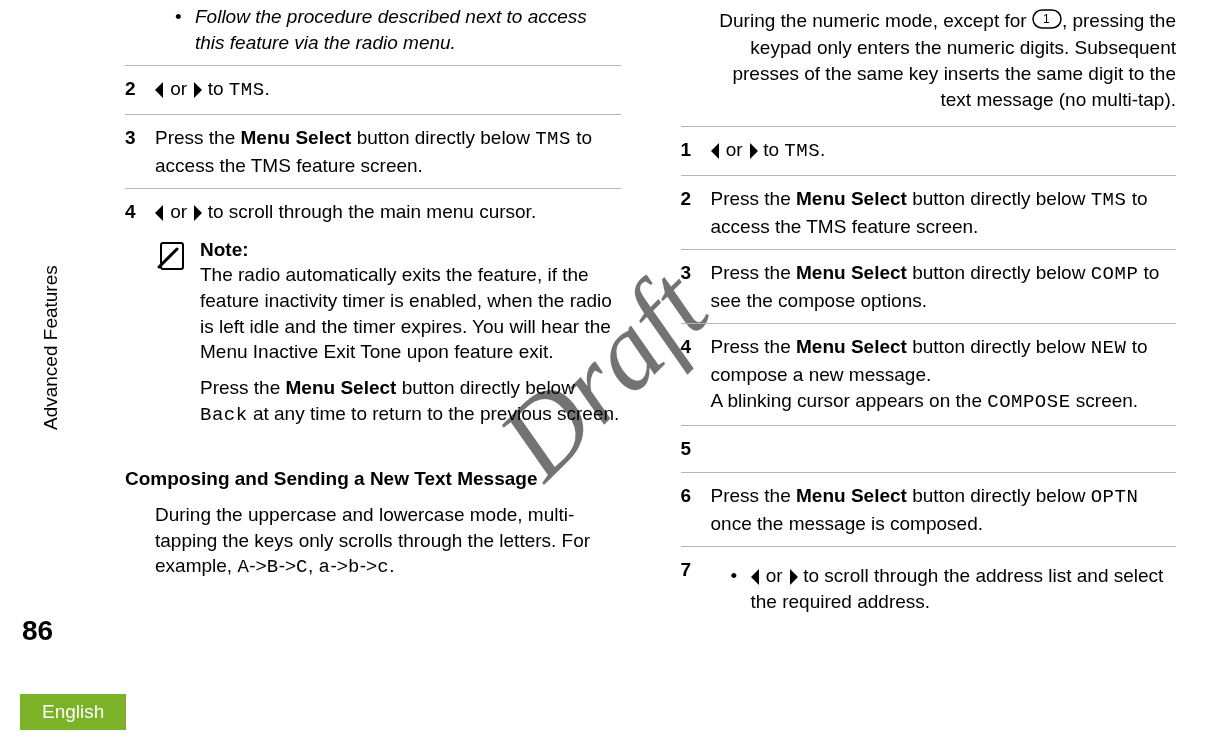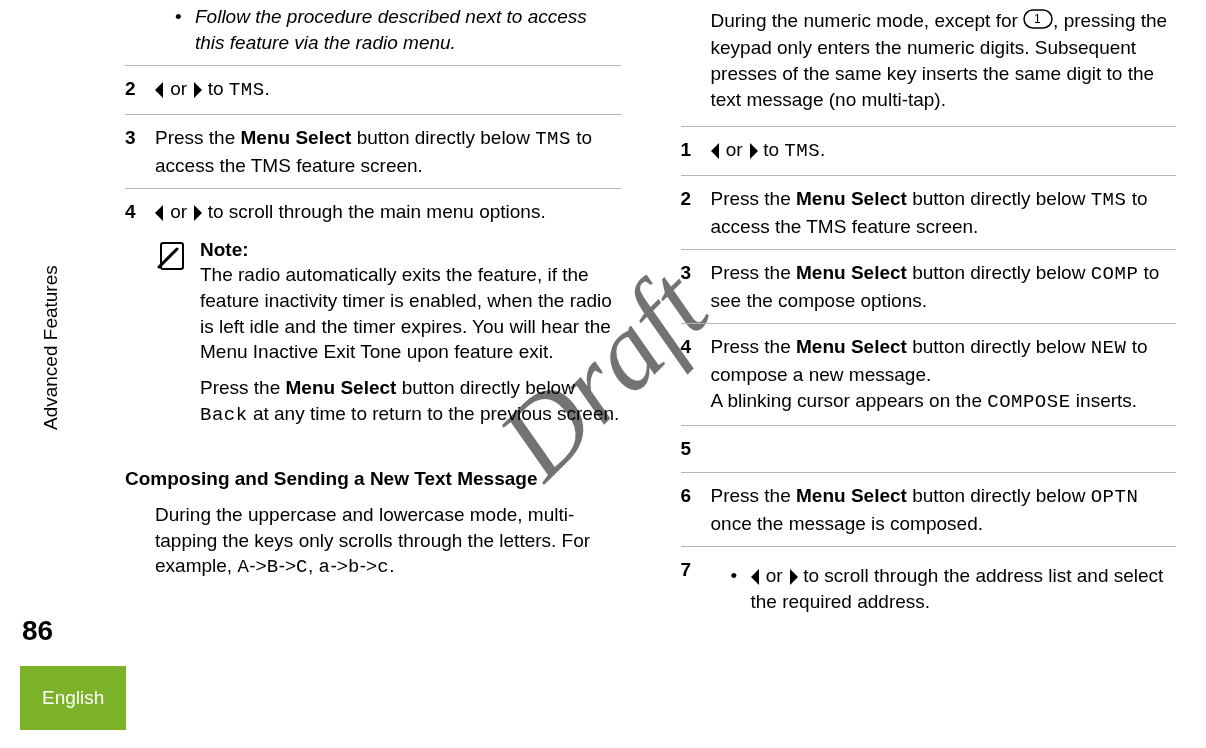--- a/index.html
+++ b/index.html
@@ -72,21 +72,21 @@
     padding-top:2px;
   }
   .note-body{flex:1;}
   .note-body p{margin:0 0 10px 0;}
   .note-title{font-weight:bold;margin-top:13px;}
   .heading{
     font-weight:bold;
     margin:18px 0 10px 0;
   }
   .para{margin:8px 0 26px 30px;}
-  .rpara{margin:8px 0 14px 30px;}
+  .rpara{margin:8px 0 14px 30px;text-align:right;}
   .key1{
     display:inline-block;
     vertical-align:middle;
   }
   .sub-bullet{
     display:flex;
     margin:6px 0 0 20px;
   }
   .sub-bullet .bdot{flex:0 0 20px;}
   .watermark{
@@ -115,21 +115,21 @@
     top:612px;
     font-size:28px;
     font-weight:bold;
   }
   .lang-tab{
     position:absolute;
     left:20px;
     bottom:18px;
     background:#7bb227;
     color:#fff;
-    padding:19px 22px;
+    padding:5px 22px;
     font-size:19px;
   }
 </style>
 </head>
 <body>
 
 <div class="page">
 
   <div class="watermark">Draft</div>
 
@@ -172,21 +172,21 @@
         <div class="step-num">4</div>
         <div class="step-body">
           <span class="arrow">
             <svg viewBox="0 0 10 16">
                 <polygon points="8,0 8,16 0,8" fill="#000"></polygon>
               </svg>
           </span><span> or </span><span class="arrow">
             <svg viewBox="0 0 10 16">
                 <polygon points="2,0 2,16 10,8" fill="#000"></polygon>
               </svg>
-          </span><span> to scroll through the main menu options.</span>
+          </span><span> to scroll through the main menu cursor.</span>
 
           <div class="note">
             <div class="note-icon">
               <svg width="34" height="34" viewBox="0 0 34 34">
                 <rect x="6" y="4" width="22" height="26" rx="2" fill="none" stroke="#000" stroke-width="2"></rect>
                 <line x1="4" y1="28" x2="22" y2="10" stroke="#000" stroke-width="3" stroke-linecap="round"></line>
               </svg>
             </div>
             <div class="note-body">
               <p><span class="note-title">Note:</span><br>
@@ -244,21 +244,21 @@
         <div class="step-num">3</div>
         <div class="step-body">
           <span>Press the </span><b>Menu Select</b><span> button directly below </span><span class="mono">COMP</span><span> to see the compose options.</span>
         </div>
       </div>
 
       <div class="step">
         <div class="step-num">4</div>
         <div class="step-body">
           <span>Press the </span><b>Menu Select</b><span> button directly below </span><span class="mono">NEW</span><span> to compose a new message.</span><br>
-          <span>A blinking cursor appears on the </span><span class="mono">COMPOSE</span><span> inserts.</span>
+          <span>A blinking cursor appears on the </span><span class="mono">COMPOSE</span><span> screen.</span>
         </div>
       </div>
 
       <div class="step">
         <div class="step-num">5</div>
       </div>
 
       <div class="step">
         <div class="step-num">6</div>
         <div class="step-body">

